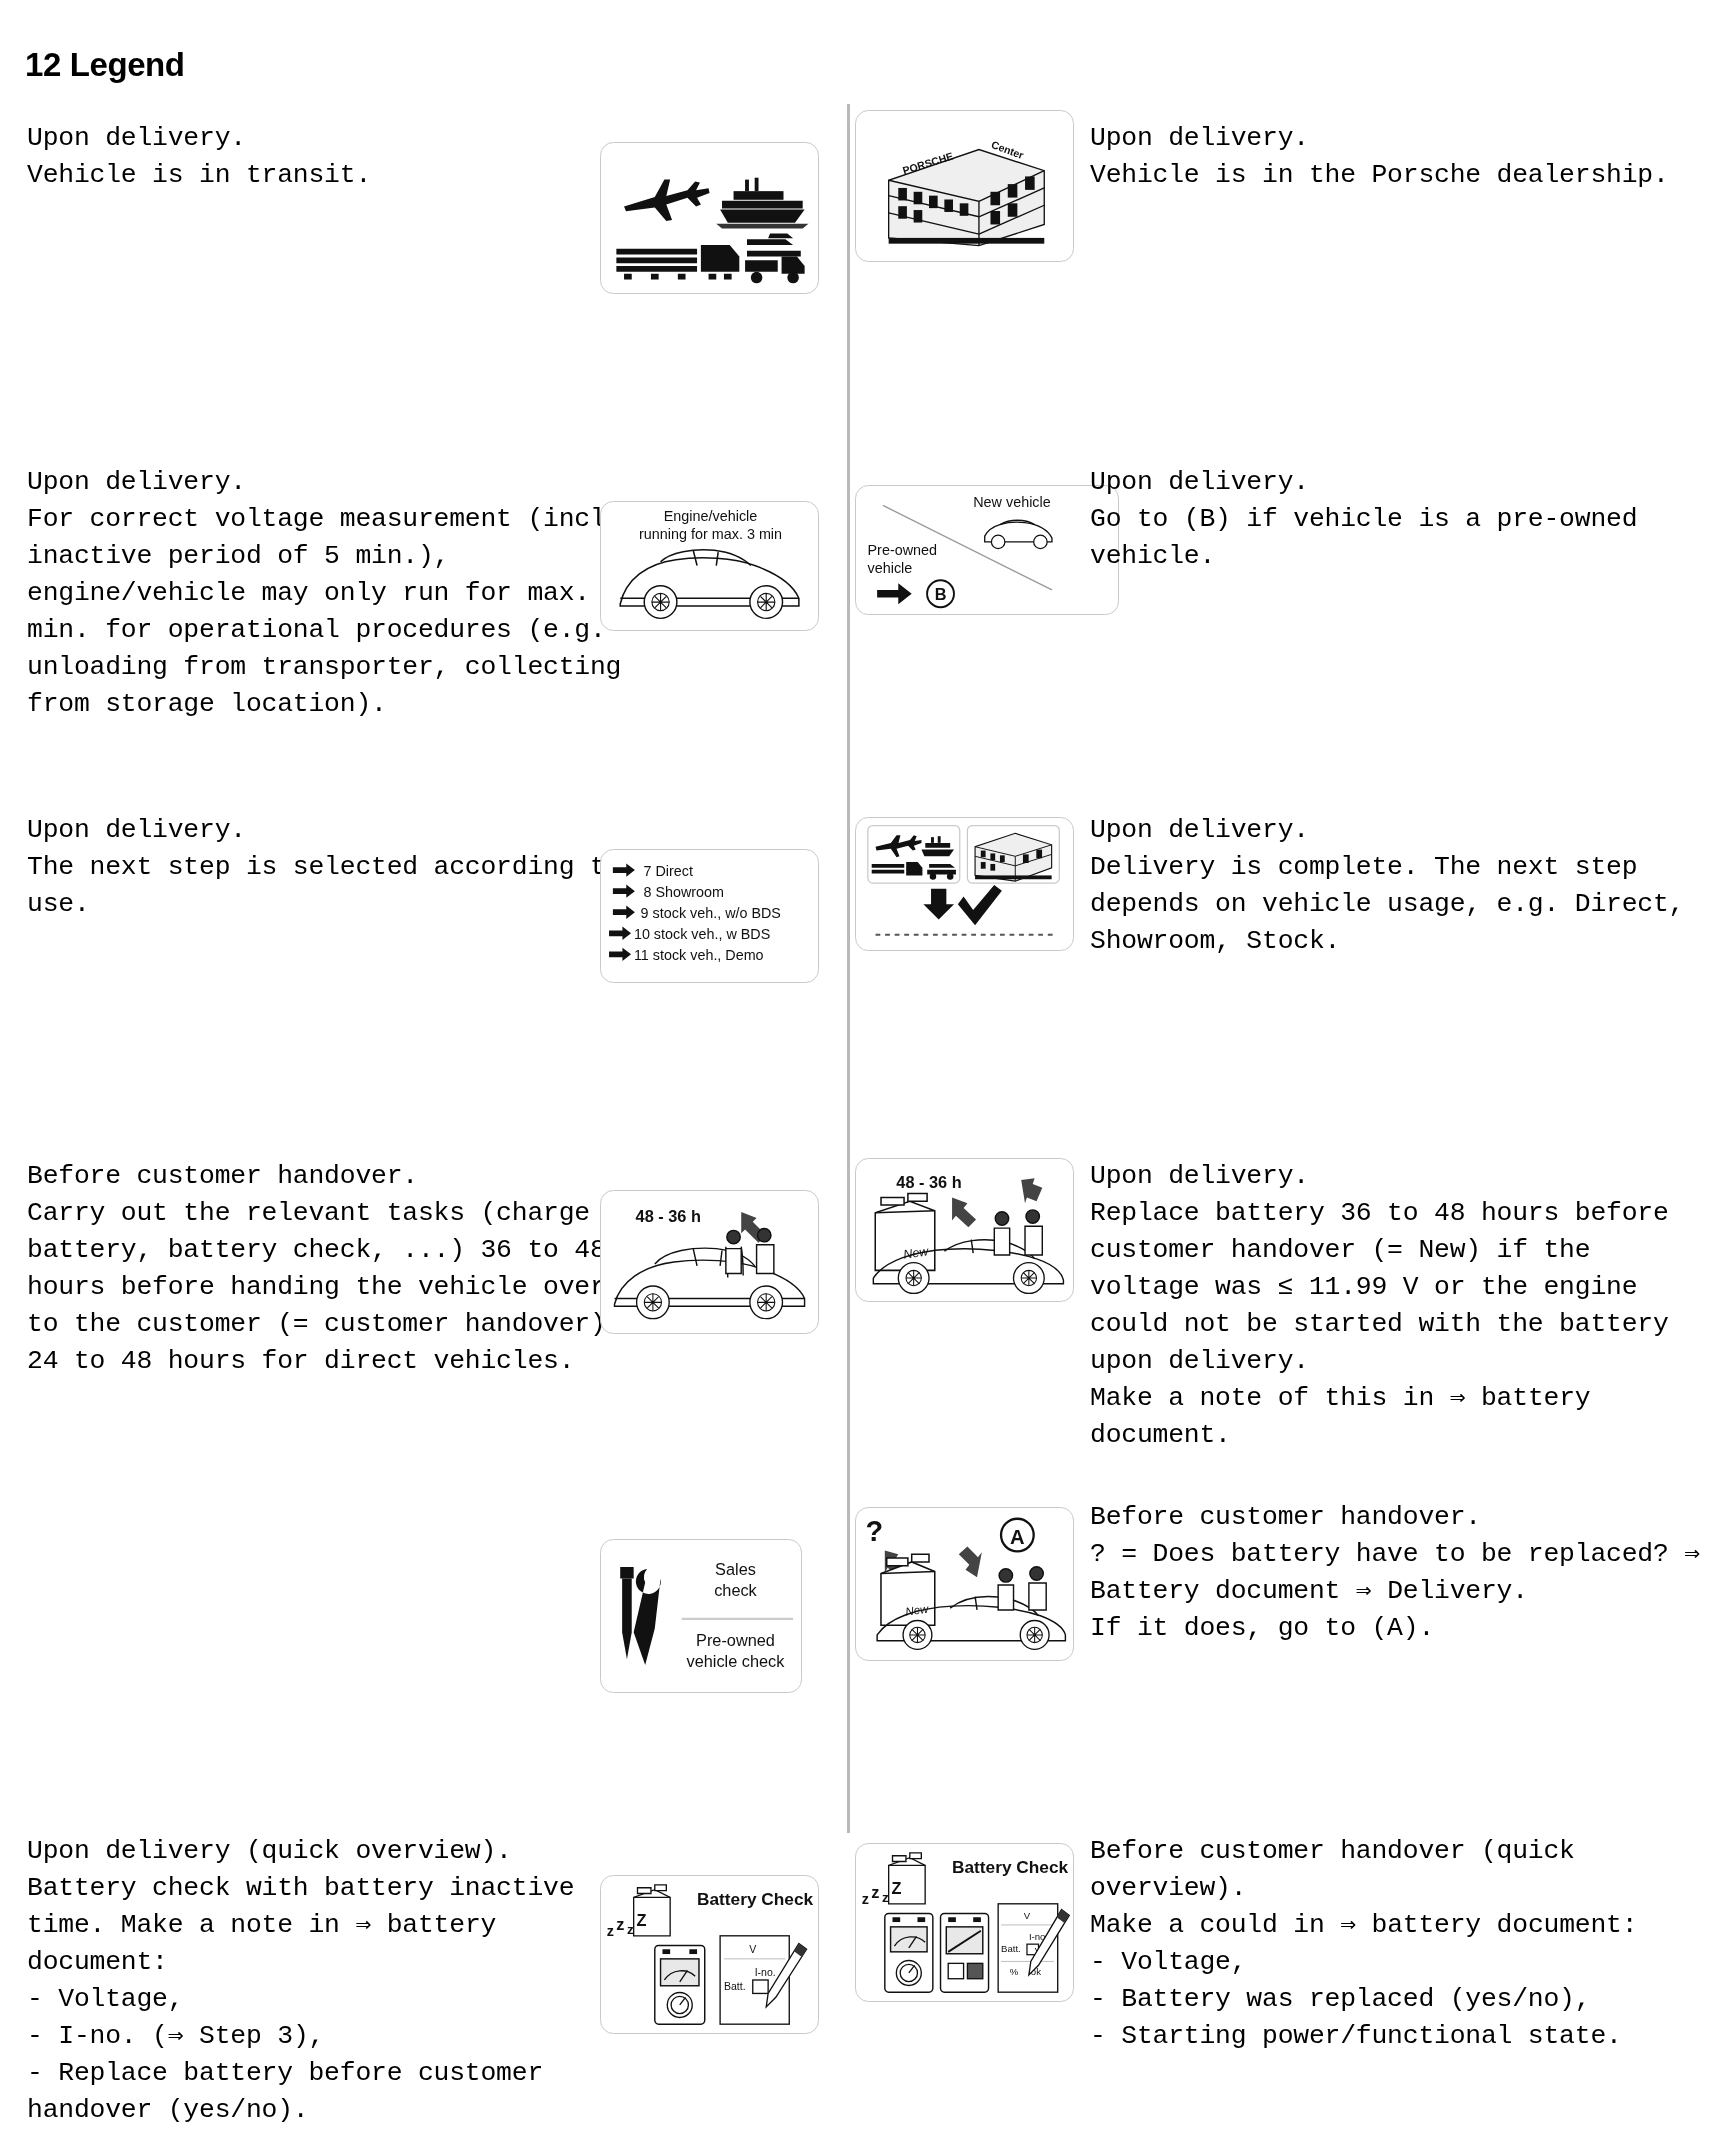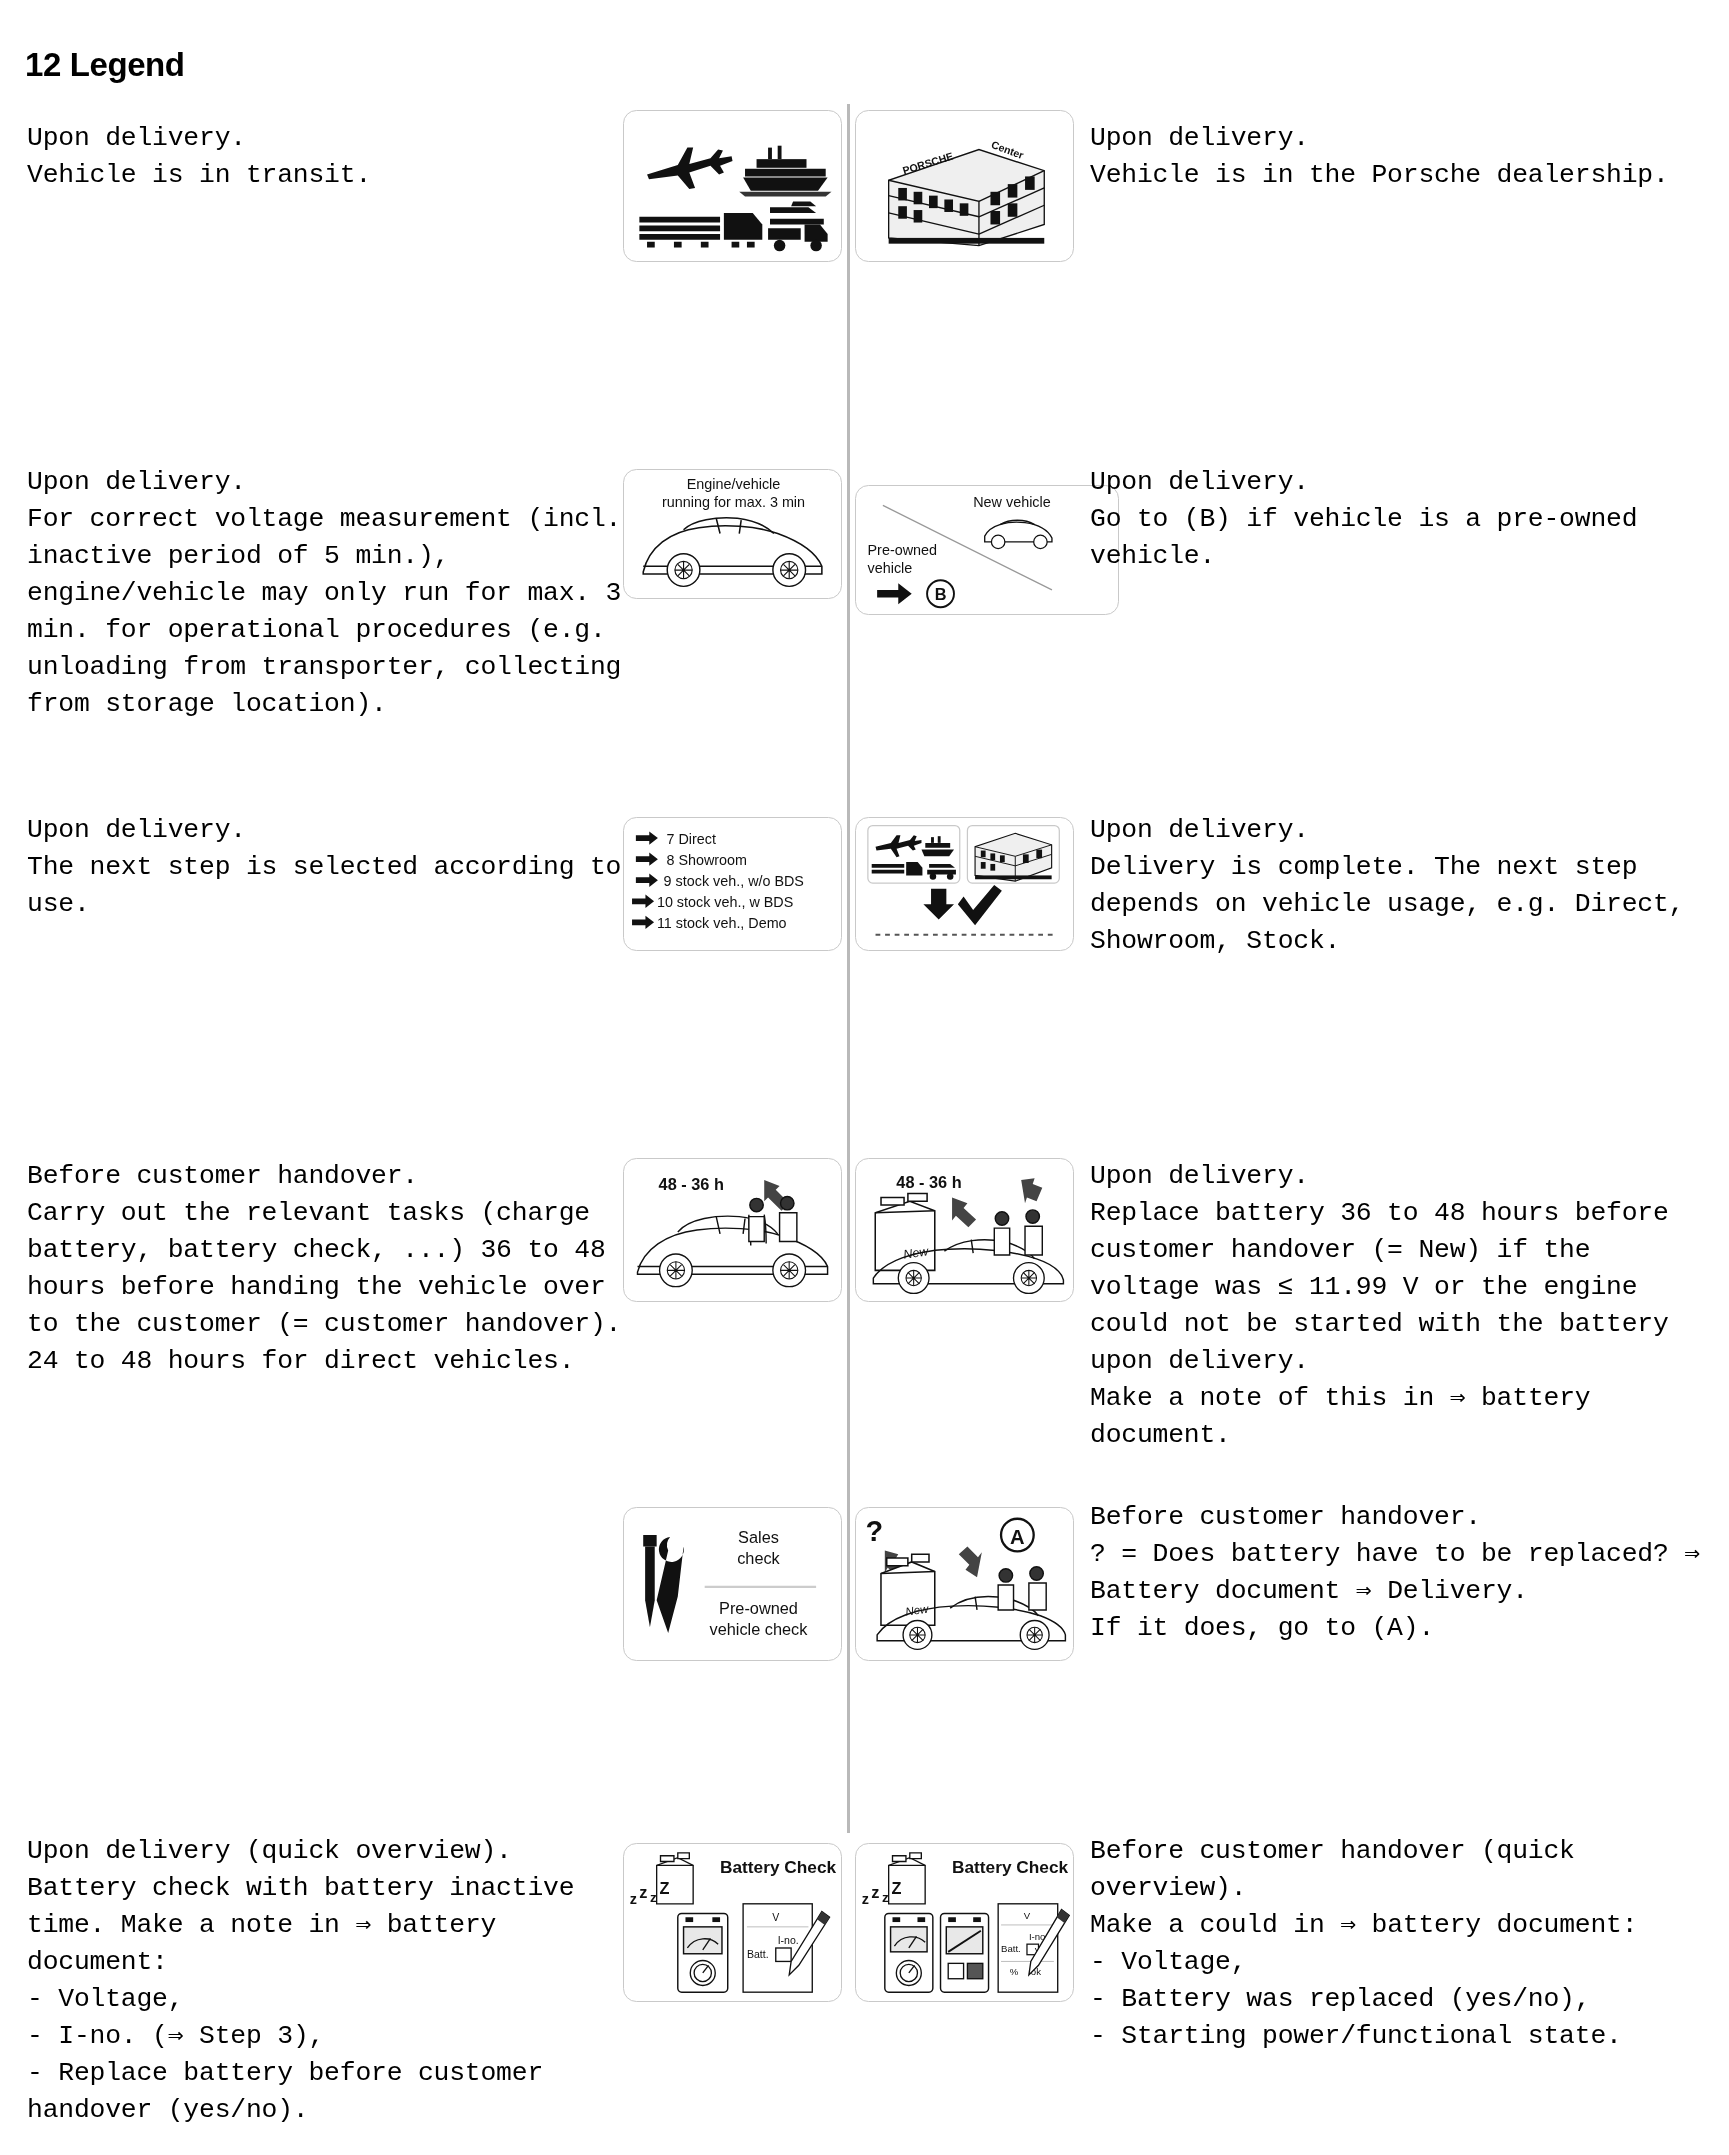--- a/index.html
+++ b/index.html
@@ -58,21 +58,21 @@
   }
 
   
   .ibox {
     position: absolute;
     border: 1.4px solid #c9c9c9;
     border-radius: 13.4px;
     background: #fff;
     overflow: hidden;
   }
-  .ibox-a { left: 623px; }
+  .ibox-a { left: 600px; margin-top: 32px; }
   .ibox-b { left: 855px; }
 
   svg { display: block; }
 
   .nowrap { white-space: pre-wrap; font-family: Liberation Mono, monospace; }
 </style>
 </head>
 <body>
 
 <div class="page-title">12 Legend</div>
@@ -380,21 +380,21 @@
     </svg>
   </div>
 
   <div class="col-text-right nowrap" style="top:0px">Upon delivery.
 Replace battery 36 to 48 hours before customer handover (= New) if the voltage was ≤ 11.99 V or the engine could not be started with the battery upon delivery.
 Make a note of this in ⇒ battery document.</div>
 </div>
 
 <div class="row" style="top:1499px;height:211px">
 
-  <div class="ibox ibox-a" style="top:7.7px;width:219px;height:154px">
+  <div class="ibox ibox-a" style="top:7.7px;width:202px;height:154px">
     <svg viewBox="0 0 228 160" width="219" height="154">
 
       <g fill="#111">
         <path d="M20 28 h14 v12 h-14 z"></path>
         <path d="M22 40 h10 v56 l-5 28 l-5 -28 z"></path>
         <path d="M48 30 a13 13 0 1 0 14 10 l-6 52 l-10 38 l-12 -34 l12 -52 a13 13 0 0 1 2 -14 z"></path>
         <circle cx="53" cy="40" r="6" fill="#fff"></circle>
       </g>
       <g fill="#111" font-family="'Liberation Sans',sans-serif" font-size="17" text-anchor="middle">
         <text x="140" y="36">Sales</text>

